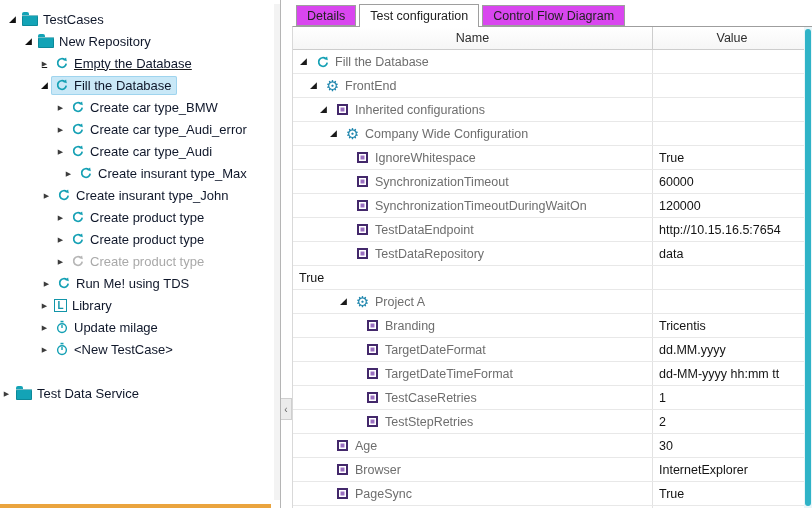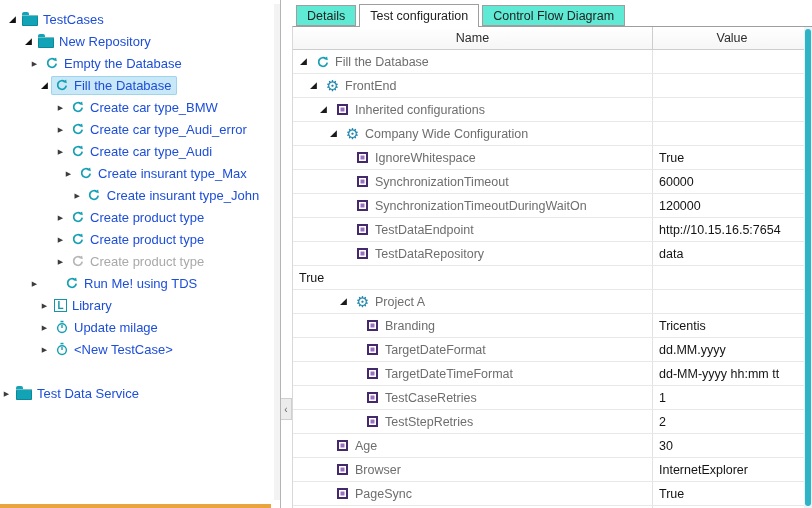--- a/index.html
+++ b/index.html
@@ -8,21 +8,21 @@
 
   
   .left{width:281px;box-sizing:border-box;border-right:1px solid #b5b5b5;position:relative;
     padding-top:8px;overflow:hidden;background:#fff;}
   .tree-row{display:flex;align-items:center;height:22px;white-space:nowrap;cursor:default;}
   .tree-row.gap{margin-top:22px;}
   .exp{display:inline-block;width:13px;flex:none;font-size:7px;color:#3d3d3d;text-align:center;line-height:1;}
   .exp.open{font-size:9px;color:#111;}
   .hl{display:inline-flex;align-items:center;gap:5px;padding:2px 5px 2px 3px;border-radius:2px;}
   .tree-row.selected .hl{background:#c9e8f7;box-shadow:inset 0 0 0 1px #9fd4ee;}
-  .tree-row .lbl{font-size:13px;color:#1d4ed8;}
+  .tree-row .lbl{font-size:13px;color:#0f172a;}
   .tree-row.disabled .lbl{color:#a9a9a9;}
   .tree-row.disabled .ic-refresh path.arc{stroke:#b6b6b6;}
   .tree-row.disabled .ic-refresh path.head{fill:#b6b6b6;}
 
   
   .ic{display:inline-flex;align-items:center;justify-content:center;width:15px;height:15px;flex:none;}
   .ic svg{width:14px;height:14px;}
   .ic-folder{width:16px;height:11px;background:#13a3b6;border-radius:1px;position:relative;margin-top:2px;
     box-shadow:inset 0 1px 0 rgba(255,255,255,.45), inset 0 0 0 1px rgba(0,90,100,.35);}
   .ic-folder::before{content:"";position:absolute;top:-3px;left:0;width:7px;height:3px;background:#13a3b6;
@@ -41,21 +41,21 @@
 
   
   .split{width:11px;flex:none;position:relative;background:#fff;}
   .collapse-btn{position:absolute;top:398px;left:0;width:10px;height:20px;background:#ececec;
     border:1px solid #cfcfcf;border-left:none;display:flex;align-items:center;justify-content:center;
     color:#666;font-size:10px;cursor:pointer;}
 
   
   .right{flex:1;display:flex;flex-direction:column;position:relative;min-width:0;}
   .tabs{height:26px;flex:none;display:flex;align-items:flex-end;gap:3px;padding-left:4px;position:relative;z-index:2;}
-  .tab{height:21px;box-sizing:border-box;border:1px solid #9e9e9e;background:#5eead4;display:flex;
+  .tab{height:21px;box-sizing:border-box;border:1px solid #9e9e9e;background:#d946ef;display:flex;
     align-items:center;padding:0 10px;color:#222;cursor:pointer;}
   .tab.active{height:23px;margin-bottom:-1px;border-bottom:none;background:#fff;z-index:3;}
 
   .grid{flex:1;position:relative;border-top:1px solid #9e9e9e;border-left:1px solid #d9d9d9;min-height:0;}
   .ghead{display:grid;grid-template-columns:360px 1fr;height:22px;background:linear-gradient(#ffffff,#f6f6f6);
     border-bottom:1px solid #cdcdcd;}
   .hcell{display:flex;align-items:center;justify-content:center;color:#2d2d2d;border-right:1px solid #cdcdcd;}
   .trow{display:grid;grid-template-columns:360px 1fr;height:23px;border-bottom:1px solid #e8e8e8;}
   .ncell{display:flex;align-items:center;gap:5px;overflow:hidden;white-space:nowrap;
     border-right:1px solid #e2e2e2;color:#6e6e6e;box-sizing:border-box;}
@@ -80,21 +80,21 @@
             <span class="lbl">TestCases</span>
           </span>
         </div>
         <div class="tree-row" style="padding-left: 22px;">
           <span class="exp open">◢</span>
           <span class="hl">
             <span class="ic ic-folder"></span>
             <span class="lbl">New Repository</span>
           </span>
         </div>
-        <div class="tree-row" style="padding-left: 28px;">
+        <div class="tree-row" style="padding-left: 38px; text-decoration: underline;">
           <span class="exp">▶</span>
           <span class="hl">
             <span class="ic ic-refresh">
               <svg viewBox="0 0 16 16">
                 <path class="arc" d="M12.8 8.7A4.9 4.9 0 1 1 11.2 4.3" fill="none" stroke="#14a0b4" stroke-width="2"></path>
                 <path class="head" d="M12.7 1.6 13.5 6 9.3 4.7z" fill="#14a0b4"></path>
               </svg>
             </span>
             <span class="lbl">Empty the Database</span>
           </span>
@@ -152,21 +152,21 @@
           <span class="hl">
             <span class="ic ic-refresh">
               <svg viewBox="0 0 16 16">
                 <path class="arc" d="M12.8 8.7A4.9 4.9 0 1 1 11.2 4.3" fill="none" stroke="#14a0b4" stroke-width="2"></path>
                 <path class="head" d="M12.7 1.6 13.5 6 9.3 4.7z" fill="#14a0b4"></path>
               </svg>
             </span>
             <span class="lbl">Create insurant type_Max</span>
           </span>
         </div>
-        <div class="tree-row" style="padding-left: 55px; justify-content: center;">
+        <div class="tree-row" style="padding-left: 40px;">
           <span class="exp">▶</span>
           <span class="hl">
             <span class="ic ic-refresh">
               <svg viewBox="0 0 16 16">
                 <path class="arc" d="M12.8 8.7A4.9 4.9 0 1 1 11.2 4.3" fill="none" stroke="#14a0b4" stroke-width="2"></path>
                 <path class="head" d="M12.7 1.6 13.5 6 9.3 4.7z" fill="#14a0b4"></path>
               </svg>
             </span>
             <span class="lbl">Create insurant type_John</span>
           </span>
@@ -200,21 +200,21 @@
           <span class="hl">
             <span class="ic ic-refresh">
               <svg viewBox="0 0 16 16">
                 <path class="arc" d="M12.8 8.7A4.9 4.9 0 1 1 11.2 4.3" fill="none" stroke="#14a0b4" stroke-width="2"></path>
                 <path class="head" d="M12.7 1.6 13.5 6 9.3 4.7z" fill="#14a0b4"></path>
               </svg>
             </span>
             <span class="lbl">Create product type</span>
           </span>
         </div>
-        <div class="tree-row" style="padding-left: 28px; gap: 20px;">
+        <div class="tree-row" style="padding-left: 40px;">
           <span class="exp">▶</span>
           <span class="hl">
             <span class="ic ic-refresh">
               <svg viewBox="0 0 16 16">
                 <path class="arc" d="M12.8 8.7A4.9 4.9 0 1 1 11.2 4.3" fill="none" stroke="#14a0b4" stroke-width="2"></path>
                 <path class="head" d="M12.7 1.6 13.5 6 9.3 4.7z" fill="#14a0b4"></path>
               </svg>
             </span>
             <span class="lbl">Run Me! using TDS</span>
           </span>

